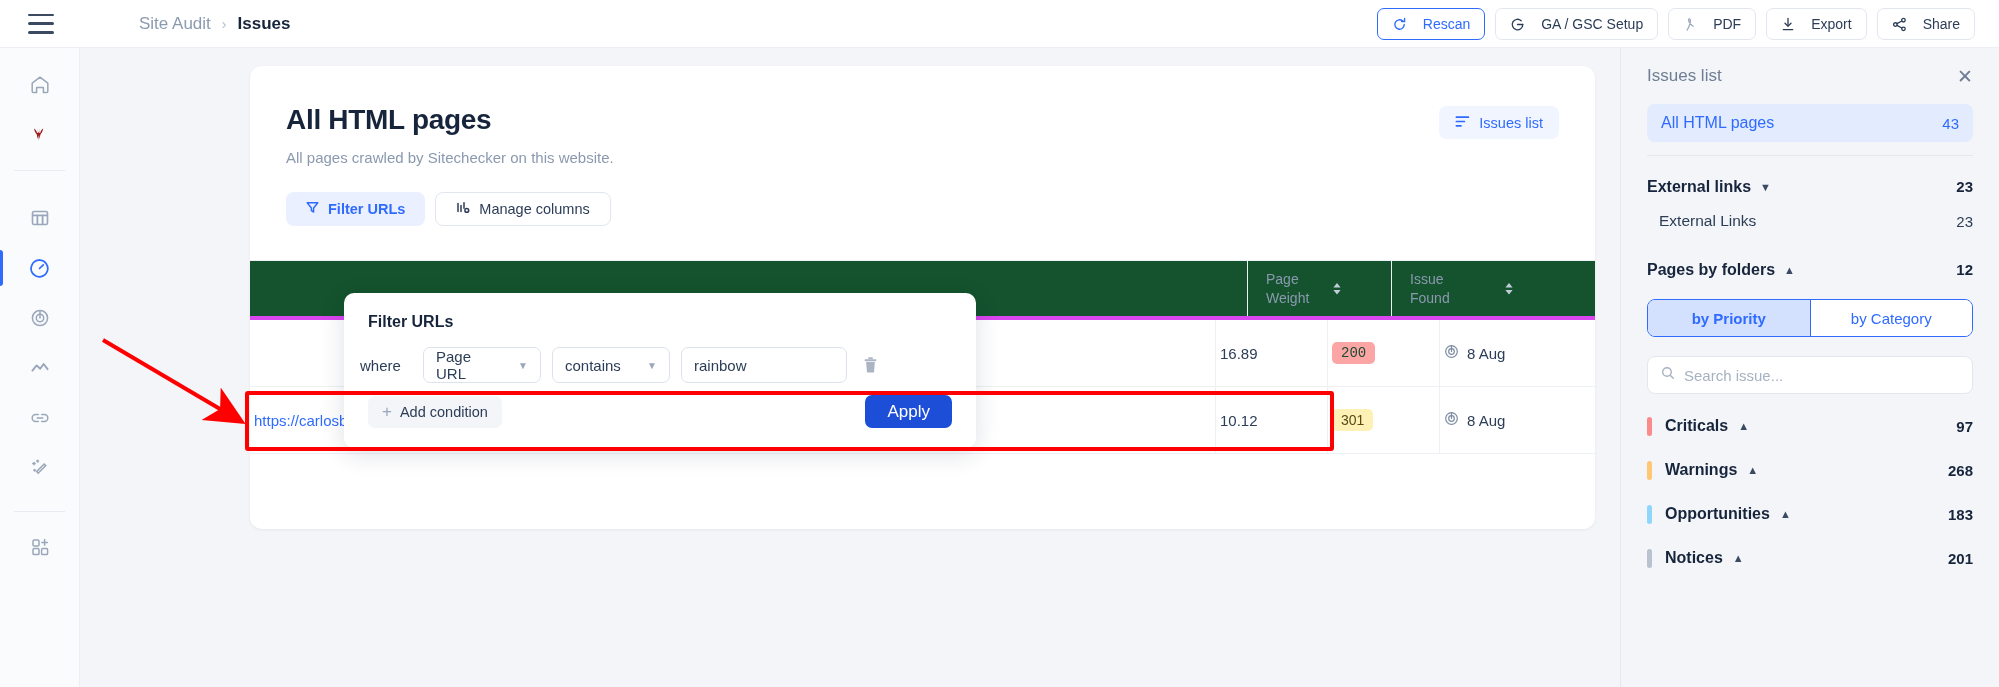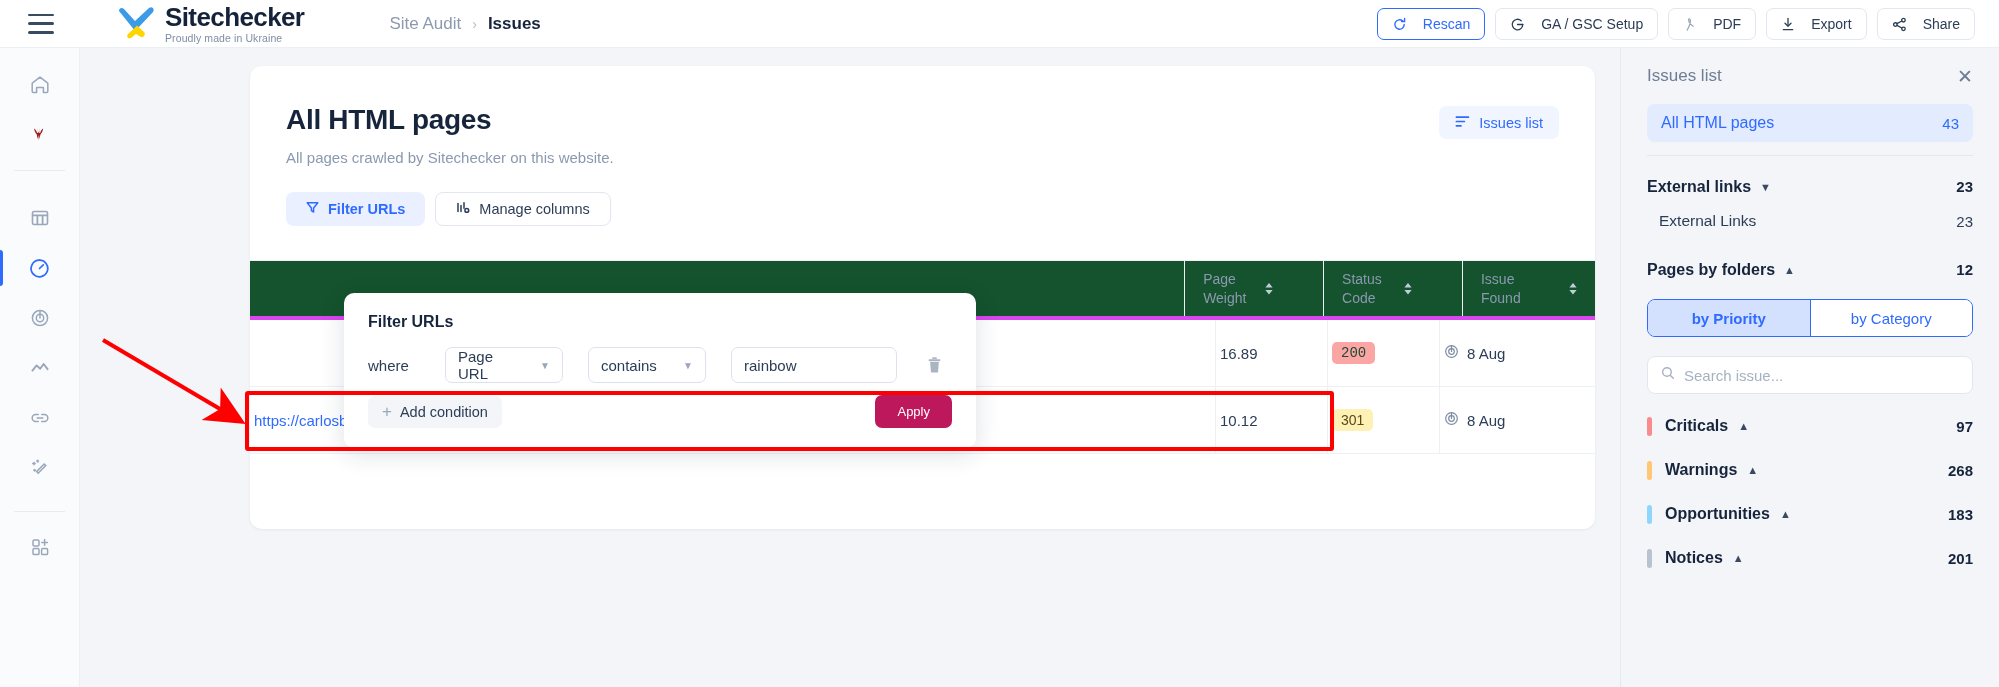--- a/index.html
+++ b/index.html
@@ -133,21 +133,21 @@
   .badge-301 { background: #fdf1b5; color: #5a4a14; }
   .issue-cell { display: flex; align-items: center; gap: 8px; color: #2c3d57; font-size: 15px; }
 
   
   .popover {
     position: absolute; left: 264px; top: 245px; width: 632px; height: 155px;
     background: #fff; border-radius: 10px;
     box-shadow: 0 6px 24px rgba(20,35,59,.14); z-index: 40;
   }
   .pop-title { font-size: 16px; font-weight: 700; color: #16243c; padding: 20px 24px 0 24px; }
-  .pop-row { display: flex; align-items: center; gap: 25px; padding: 16px 24px 0 24px; }
+  .pop-row { display: flex; align-items: center; gap: 11px; padding: 16px 24px 0 16px; }
   .where-lbl { font-size: 15px; color: #2c3d57; width: 52px; }
   .sel {
     height: 36px; border: 1px solid #dde3ec; border-radius: 7px;
     display: flex; align-items: center; padding: 0 12px;
     font-size: 15px; color: #2c3d57; cursor: pointer; background: #fff;
   }
   .sel .caret { margin-left: auto; padding-left: 16px; color: #9aa7bb; font-size: 10px; }
   .sel-field { width: 118px; }
   .sel-op { width: 118px; }
   .txtinput {
@@ -158,21 +158,21 @@
   .trash { cursor: pointer; display: flex; align-items: center; margin-left: 4px; }
   .pop-foot { display: flex; align-items: center; padding: 12px 24px 0 24px; }
   .add-cond {
     height: 32px; padding: 0 14px; border-radius: 7px; background: #f3f5f8;
     display: flex; align-items: center; gap: 8px; font-size: 14.5px;
     color: #2c3d57; cursor: pointer;
   }
   .add-cond .plus { color: #9aa7bb; font-size: 17px; line-height: 1; }
   .apply-btn {
     margin-left: auto; height: 33px; padding: 0 22px; border-radius: 7px;
-    background: #be185d; color: #fff; font-size: 13px; font-weight: 500;
+    background: #1d4ed8; color: #fff; font-size: 17px; font-weight: 500;
     display: flex; align-items: center; cursor: pointer; border: none;
     font-family: "Liberation Sans", sans-serif;
   }
 
   
   .anno { position: absolute; left: 0; top: 0; width: 1999px; height: 687px;
           pointer-events: none; z-index: 60; }
   .hl-box {
     position: absolute; left: 245px; top: 391px; width: 1089px; height: 60px;
     border: 4px solid #fe0000; border-radius: 3px; z-index: 61; pointer-events: none;
@@ -237,30 +237,20 @@
 
 <div id="root">
 
   <div class="topbar">
     <div class="hamburger">
       <span></span>
         <span></span>
         <span></span>
     </div>
 
-    <div class="brand">
-      <svg class="brand-mark" viewBox="0 0 40 34">
-        <path d="M3 4 C3 1 6 0 8 2 L19 14 L33 1 C36 -1 39 2 37 5 L21 22 C20 23 18.5 23 17.5 22 Z" fill="#3b9be8"></path>
-        <path d="M17.5 22 L21 18.5 L28 25 C30 27 28 31 25 30 L20 27 L15 31 C12 32.5 10 29 12 27 Z" fill="#ffd500"></path>
-      </svg>
-      <div class="brand-text">
-        <div class="brand-name">Sitechecker</div>
-        <div class="brand-tag">Proudly made in Ukraine</div>
-      </div>
-    </div>
 
     <div class="breadcrumb">
       <span class="bc-parent">Site Audit</span>
       <span class="bc-sep">›</span>
       <span class="bc-current">Issues</span>
     </div>
 
     <div class="top-actions">
       <div class="tbtn primary">
         <span class="ic">
@@ -435,34 +425,20 @@
         </div>
       </div>
 
       <div class="table">
         <div class="thead">
           <div class="th col-url"></div>
           <div class="th col-weight">
             <div>
               <span class="lbl">Page</span>
               <span class="lbl">Weight</span>
-            </div>
-            <span class="sorter">
-              <svg width="8" height="5" viewBox="0 0 8 5">
-                  <path d="M4 0 7.6 4.4H.4z" fill="#c3ccd9"></path>
-                </svg>
-              <svg width="8" height="5" viewBox="0 0 8 5">
-                  <path d="M4 4.4.4 0h7.2z" fill="#c3ccd9"></path>
-                </svg>
-            </span>
-          </div>
-          <div class="th col-status">
-            <div>
-              <span class="lbl">Status</span>
-              <span class="lbl">Code</span>
             </div>
             <span class="sorter">
               <svg width="8" height="5" viewBox="0 0 8 5">
                   <path d="M4 0 7.6 4.4H.4z" fill="#c3ccd9"></path>
                 </svg>
               <svg width="8" height="5" viewBox="0 0 8 5">
                   <path d="M4 4.4.4 0h7.2z" fill="#c3ccd9"></path>
                 </svg>
             </span>
           </div>

